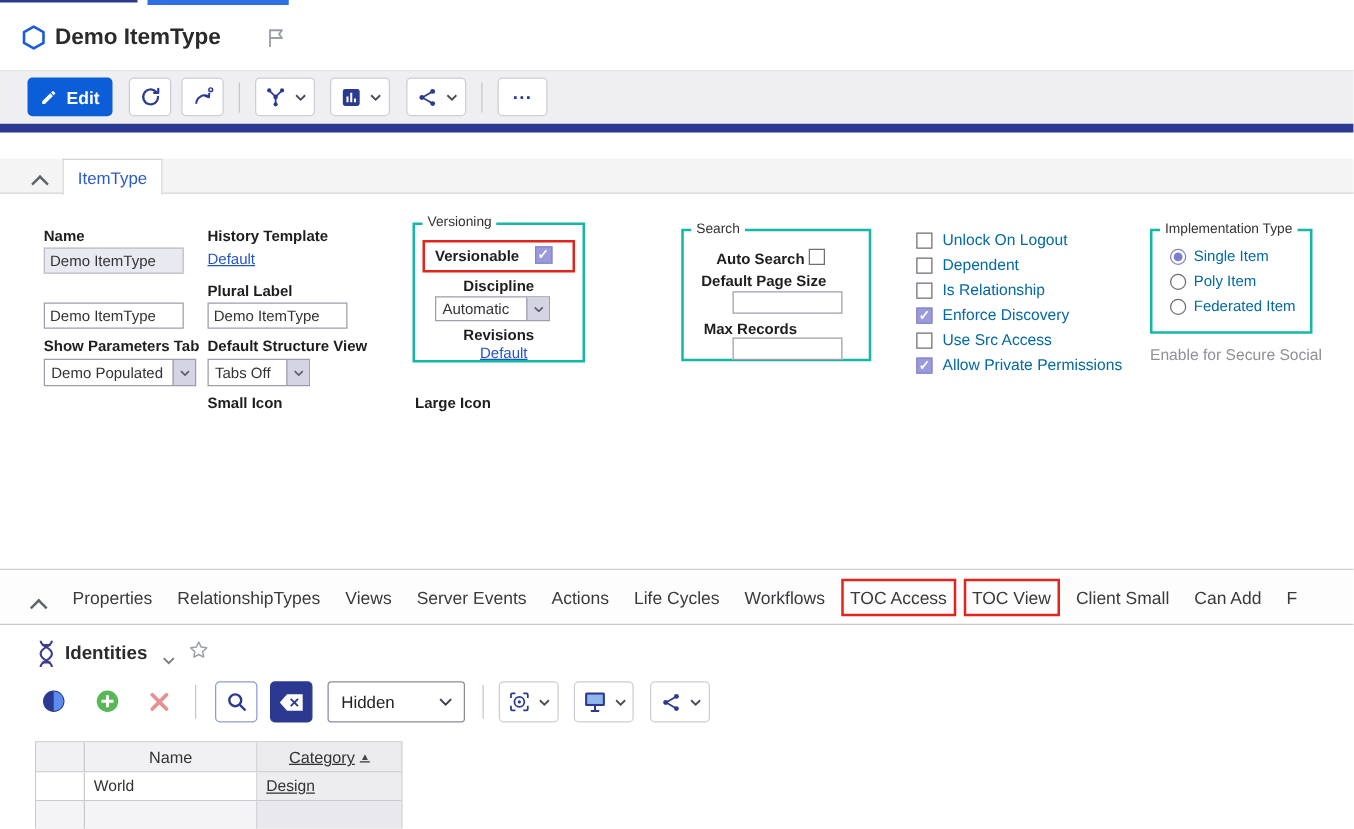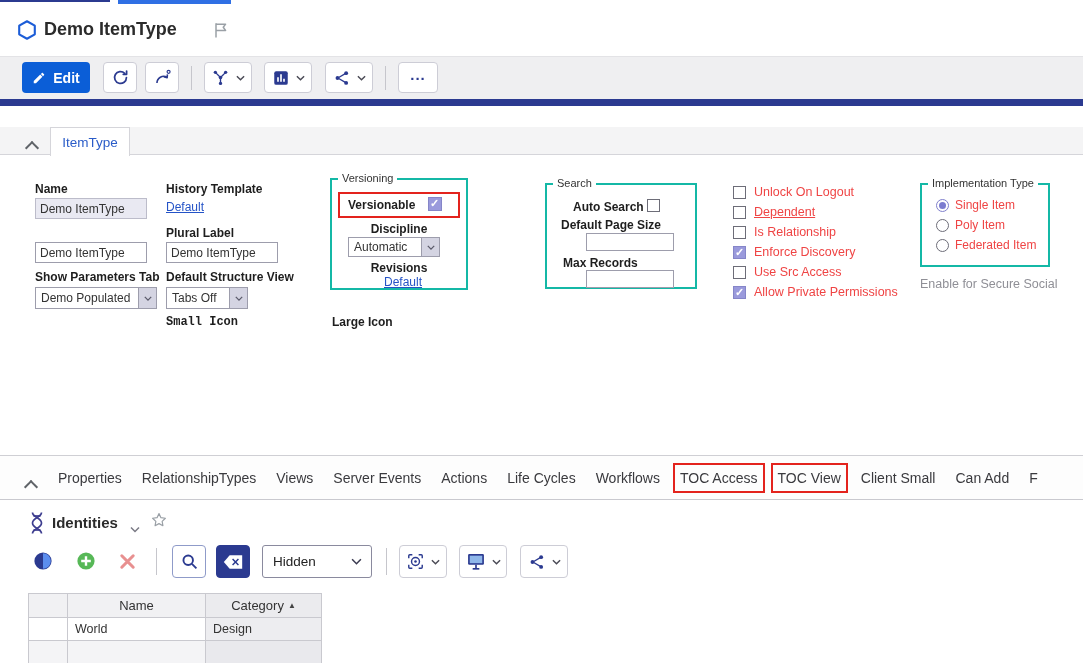--- a/index.html
+++ b/index.html
@@ -43,21 +43,21 @@
   .link { position:absolute; font-size:12px; color:#2453c7; text-decoration:underline; white-space:nowrap; cursor:pointer; }
   .dd {
     position:absolute; display:flex; align-items:stretch; border:1px solid #9d9dac;
     background:#fff; box-sizing:border-box; font-size:12px; color:#333; cursor:default;
   }
   .dd .txt { flex:1; display:flex; align-items:center; padding:0 5px; white-space:nowrap; overflow:hidden; }
   .dd .arrow { width:17px; background:#d4d4e2; border-left:1px solid #9d9dac; display:flex; align-items:center; justify-content:center; }
   .cb { position:absolute; width:13px; height:13px; border:1px solid #6d6d78; background:#fff; box-sizing:border-box; }
   .cb.checked { background:#9a9adc; border-color:#8585c8; }
   .cb.checked::after { content:"\2713"; color:#fff; font-size:11px; font-weight:bold; position:absolute; left:1px; top:-1px; }
-  .cblabel { position:absolute; font-size:12.5px; color:#ef4444; white-space:nowrap; }
+  .cblabel { position:absolute; font-size:12.5px; color:#0369a1; white-space:nowrap; }
   .radio { position:absolute; width:13px; height:13px; border:1px solid #6d6d78; border-radius:50%; background:#fff; box-sizing:border-box; }
   .radio.selected { border-color:#8080cc; }
   .radio.selected::after { content:""; position:absolute; left:2px; top:2px; width:7px; height:7px; border-radius:50%; background:#7d7dd0; }
   .groupbox { position:absolute; border:2px solid #14b8a6; box-sizing:border-box; }
   .legend { position:absolute; top:-8px; left:6px; background:#fff; padding:0 4px; font-size:11px; color:#333; white-space:nowrap; }
   .redbox { position:absolute; border:2px solid #e3231d; box-sizing:border-box; pointer-events:none; }
   .steel-btn {
     position:absolute; display:flex; align-items:center; justify-content:center;
     background:#3e6cae; color:#fff; font-size:12.5px; border-radius:3px; box-sizing:border-box; cursor:pointer;
   }
@@ -75,21 +75,21 @@
   .section-title { position:absolute; font-size:15px; font-weight:bold; color:#2b2b2b; white-space:nowrap; }
   .select-box {
     position:absolute; display:flex; align-items:center; justify-content:space-between;
     border:1px solid #8a8a9e; border-radius:3px; background:#fff; font-size:13.5px; color:#222;
     padding:0 9px 0 10px; box-sizing:border-box; cursor:pointer;
   }
   
   .grid { position:absolute; border:1px solid #c9c9cf; box-sizing:content-box; font-size:12.5px; color:#333; }
   .grow { display:flex; }
   .gcell { box-sizing:border-box; border-right:1px solid #c9c9cf; border-bottom:1px solid #c9c9cf; overflow:hidden; white-space:nowrap; }
-  .gcell:last-child { border-right:none; }
+  .gcell:last-child { border-right:none;text-decoration:underline; }
   .ghead { background:#f1f1f3; display:flex; align-items:center; justify-content:center; gap:4px; font-size:13px; color:#333; }
   .ghead.sorted { background:#ebebee; }
   .gbody { display:flex; align-items:center; padding-left:7px; background:#fff; }
   .gbody.sorted { background:#ededf0; }
   .grow.alt .gbody { background:#f4f4f6; }
   .grow.alt .gbody.sorted { background:#e9e9ed; }
   .sort-arrow { font-size:8px; color:#444; }
 </style>
 </head>
 <body>
@@ -248,21 +248,21 @@
   <div class="flabel" style="left:166px;top:270px;">Default Structure View</div>
   <div class="dd" style="left:166px;top:287px;width:82px;height:22px;">
     <span class="txt">Tabs Off</span>
     <span class="arrow">
         <svg width="8" height="5" viewBox="0 0 10 6" fill="none" stroke="#5a5a6a" stroke-width="1.6">
           <path d="M1 1l4 4 4-4"></path>
         </svg>
       </span>
   </div>
 
-  <div class="flabel" style="left:166px;top:315px;font-family:Liberation Mono, monospace;">Small Icon</div>
+  <div class="flabel" style="left:166px;top:315px;">Small Icon</div>
   <div class="flabel" style="left:332px;top:315px;">Large Icon</div>
 
   <div class="groupbox" style="left:330px;top:178px;width:138px;height:112px;">
     <span class="legend">Versioning</span>
     <div class="flabel" style="left:16px;top:18px;">Versionable</div>
     <div class="cb checked" style="left:96px;top:17px;width:14px;height:14px;"></div>
     <div class="redbox" style="left:6px;top:12px;width:122px;height:26px;"></div>
     <div class="flabel" style="left:0;top:42px;width:100%;text-align:center;">Discipline</div>
     <div class="dd" style="left:16px;top:57px;width:92px;height:20px;">
       <span class="txt">Automatic</span>
@@ -282,21 +282,21 @@
     <div class="cb" style="left:100px;top:14px;"></div>
     <div class="flabel" style="left:14px;top:33px;">Default Page Size</div>
     <input class="tinput" style="left: 39px; top: 48px; width: 88px; height: 18px;" value="">
     <div class="flabel" style="left:16px;top:71px;">Max Records</div>
     <input class="tinput" style="left: 39px; top: 85px; width: 88px; height: 18px;" value="">
   </div>
 
   <div class="cb" style="left:733px;top:186px;"></div>
   <div class="cblabel" style="left:754px;top:185px;">Unlock On Logout</div>
   <div class="cb" style="left:733px;top:206px;"></div>
-  <div class="cblabel" style="left:754px;top:205px;text-decoration:underline;">Dependent</div>
+  <div class="cblabel" style="left:754px;top:205px;">Dependent</div>
   <div class="cb" style="left:733px;top:226px;"></div>
   <div class="cblabel" style="left:754px;top:225px;">Is Relationship</div>
   <div class="cb checked" style="left:733px;top:246px;"></div>
   <div class="cblabel" style="left:754px;top:245px;">Enforce Discovery</div>
   <div class="cb" style="left:733px;top:266px;"></div>
   <div class="cblabel" style="left:754px;top:265px;">Use Src Access</div>
   <div class="cb checked" style="left:733px;top:286px;"></div>
   <div class="cblabel" style="left:754px;top:285px;">Allow Private Permissions</div>
 
   <div class="groupbox" style="left:920px;top:183px;width:130px;height:84px;">

